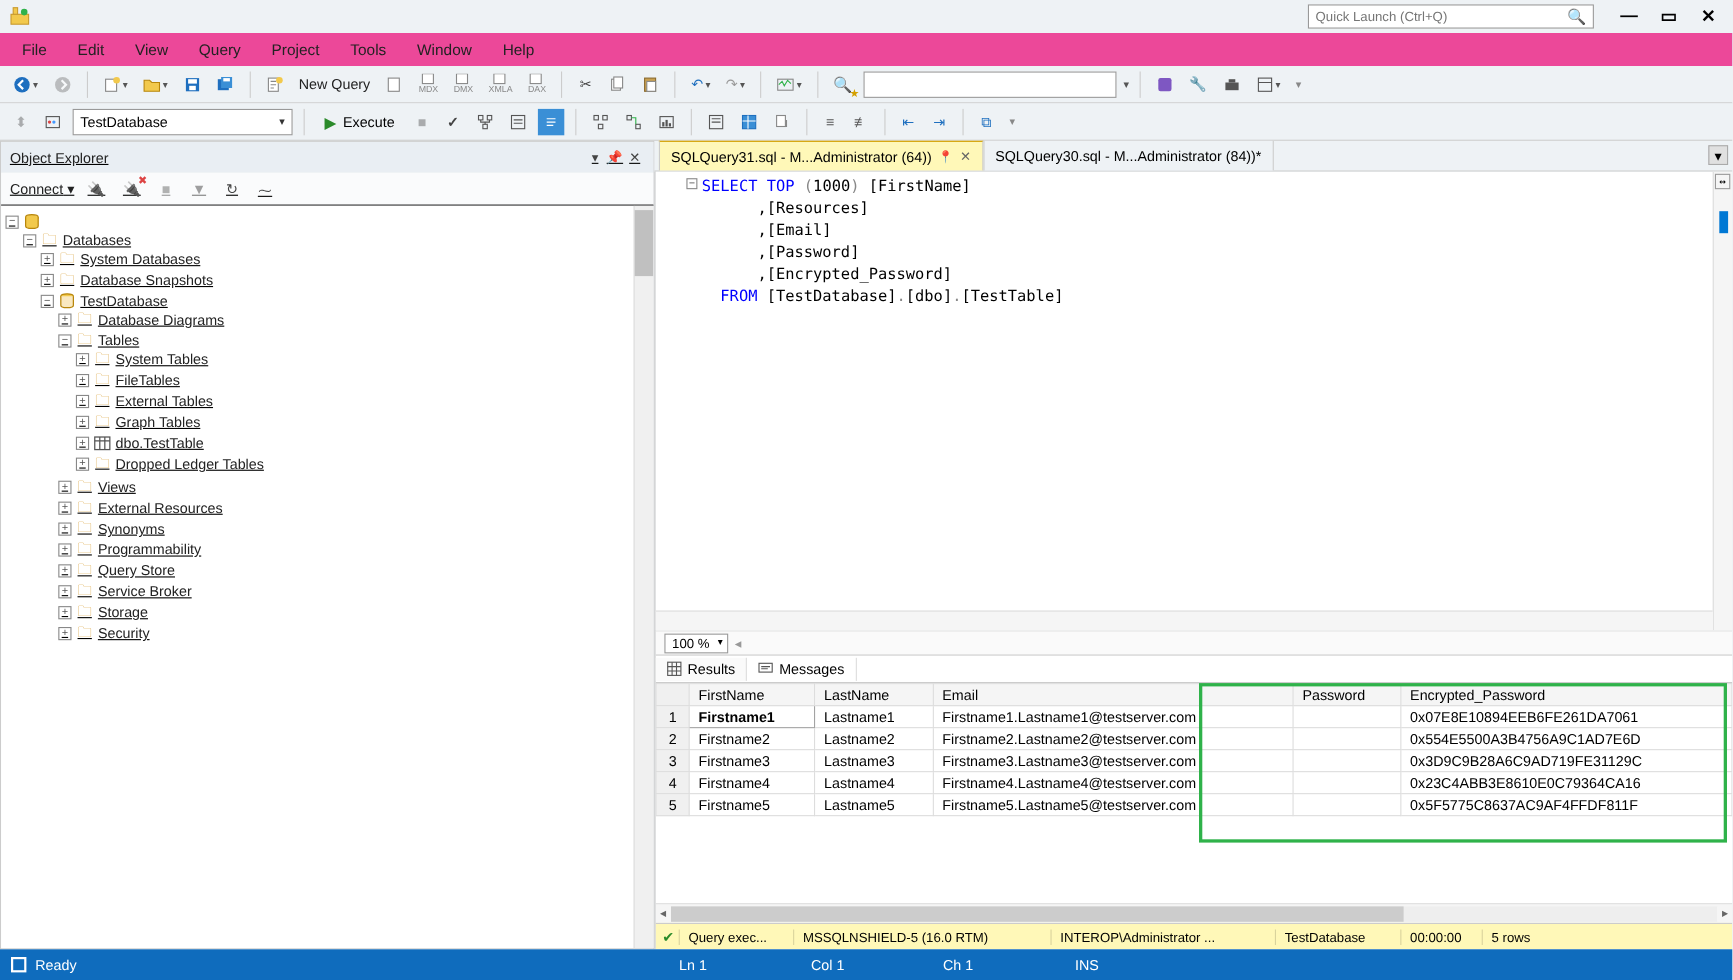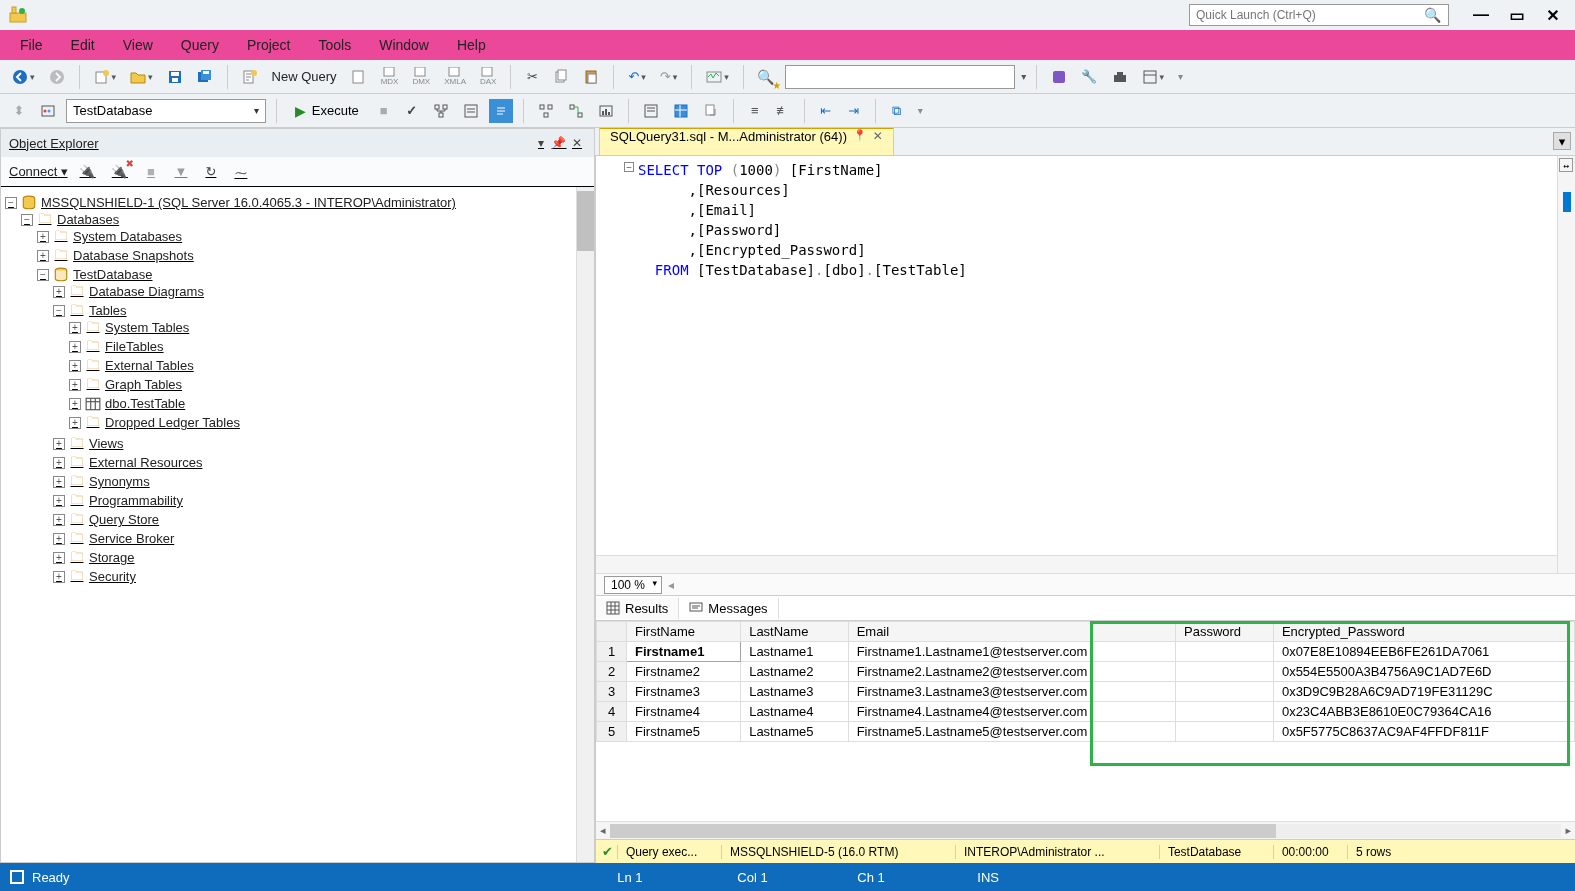--- a/index.html
+++ b/index.html
@@ -52,21 +52,21 @@
   .tree li { padding:2px 0; white-space:nowrap;}
   .tree .row { display:flex; align-items:center; gap:4px; padding-left:4px;}
   .tree .exp { width:12px; height:12px; border:1px solid #888; display:inline-flex; align-items:center; justify-content:center; font-size:10px; line-height:1; color:#555; cursor:pointer;}
   .tree .ico { width:16px; height:14px; display:inline-flex; align-items:center; justify-content:center;}
   .folder { color:#d9a441;}
   .indent1 { padding-left: 16px;}
   
   
   .editor-panel { flex:1; display:flex; flex-direction:column; }
   .tabs { height:28px; display:flex; align-items:flex-end; background:#eef2f5; padding:0 4px; gap:0; border-bottom:1px solid #ccc; position:relative;}
-  .tab { height:28px; padding:0 10px; display:flex; gap:6px; font-size:13px; border:1px solid #ccc; border-bottom:none; background:#eef2f5; cursor:pointer; max-width:360px;}
+  .tab { height:28px; padding:0 10px; display:flex; align-items:center; gap:6px; font-size:13px; border:1px solid #ccc; border-bottom:none; background:#eef2f5; cursor:pointer; max-width:360px;}
   .tab.active { background:#fff8b8; border-top:2px solid #d4a000;}
   .tab .close-x { font-size:12px; color:#666; cursor:pointer;}
   .tab .pin-t { font-size:11px; color:#666;}
   .tabs .tab-menu { position:absolute; right:4px; top:4px; width:18px; height:18px; display:flex; align-items:center; justify-content:center; cursor:pointer; border:1px solid #aaa; background:#e0e0e0;}
   
   .code-area { flex:1; display:flex; flex-direction:column; overflow:hidden; border-left:1px solid #ccc;}
   .code-editor { flex:1; background:#fff; font-family: Consolas, monospace; font-size:14px; padding:4px 0; position:relative; overflow:hidden;}
   .code-editor .gutter { position:absolute; left:0; top:0; bottom:0; width:36px; background:#fff; border-right:0;}
   .code-editor .fold { position:absolute; left:28px; top:6px; width:10px; height:10px; border:1px solid #888; font-size:9px; display:flex; align-items:center; justify-content:center; color:#555;}
   .code-editor pre { margin-left:42px; line-height:20px; white-space:pre;}
@@ -396,21 +396,20 @@
       <ul>
         <li>
             <div class="row">
               <span class="exp">−</span>
               <span class="ico">
                 <svg viewBox="0 0 14 14">
                   <ellipse cx="7" cy="3" rx="5" ry="2" fill="#f2c94c" stroke="#b8860b"></ellipse>
                   <path d="M2 3 v7 a5 2 0 0 0 10 0 v-7" fill="#f2c94c" stroke="#b8860b"></path>
                 </svg>
               </span>
-              <span>MSSQLNSHIELD-1 (SQL Server 16.0.4065.3 - INTEROP\Administrator)</span>
             </div>
           <ul class="indent1">
             <li>
                 <div class="row">
                   <span class="exp">−</span>
                   <span class="ico folder">🗀</span>
                   <span>Databases</span>
                 </div>
               <ul class="indent1">
                 <li>
@@ -572,20 +571,23 @@
         </div>
     </div>
   </div>
 
   <div class="editor-panel">
     <div class="tabs">
       <div class="tab active">
         <span>SQLQuery31.sql - M...Administrator (64))</span>
         <span class="pin-t">📍</span>
         <span class="close-x">✕</span>
+      </div>
+      <div class="tab">
+        <span>SQLQuery30.sql - M...Administrator (84))*</span>
       </div>
       <div class="tab-menu">▾</div>
     </div>
 
     <div class="code-area">
       <div class="code-editor">
         <div class="gutter"></div>
         <div class="fold">−</div>
         <pre><span class="kw">SELECT</span> <span class="kw">TOP</span> <span class="gray">(</span><span>1000</span><span class="gray">)</span> <span>[FirstName]</span>
 <span>      ,[Resources]</span>

